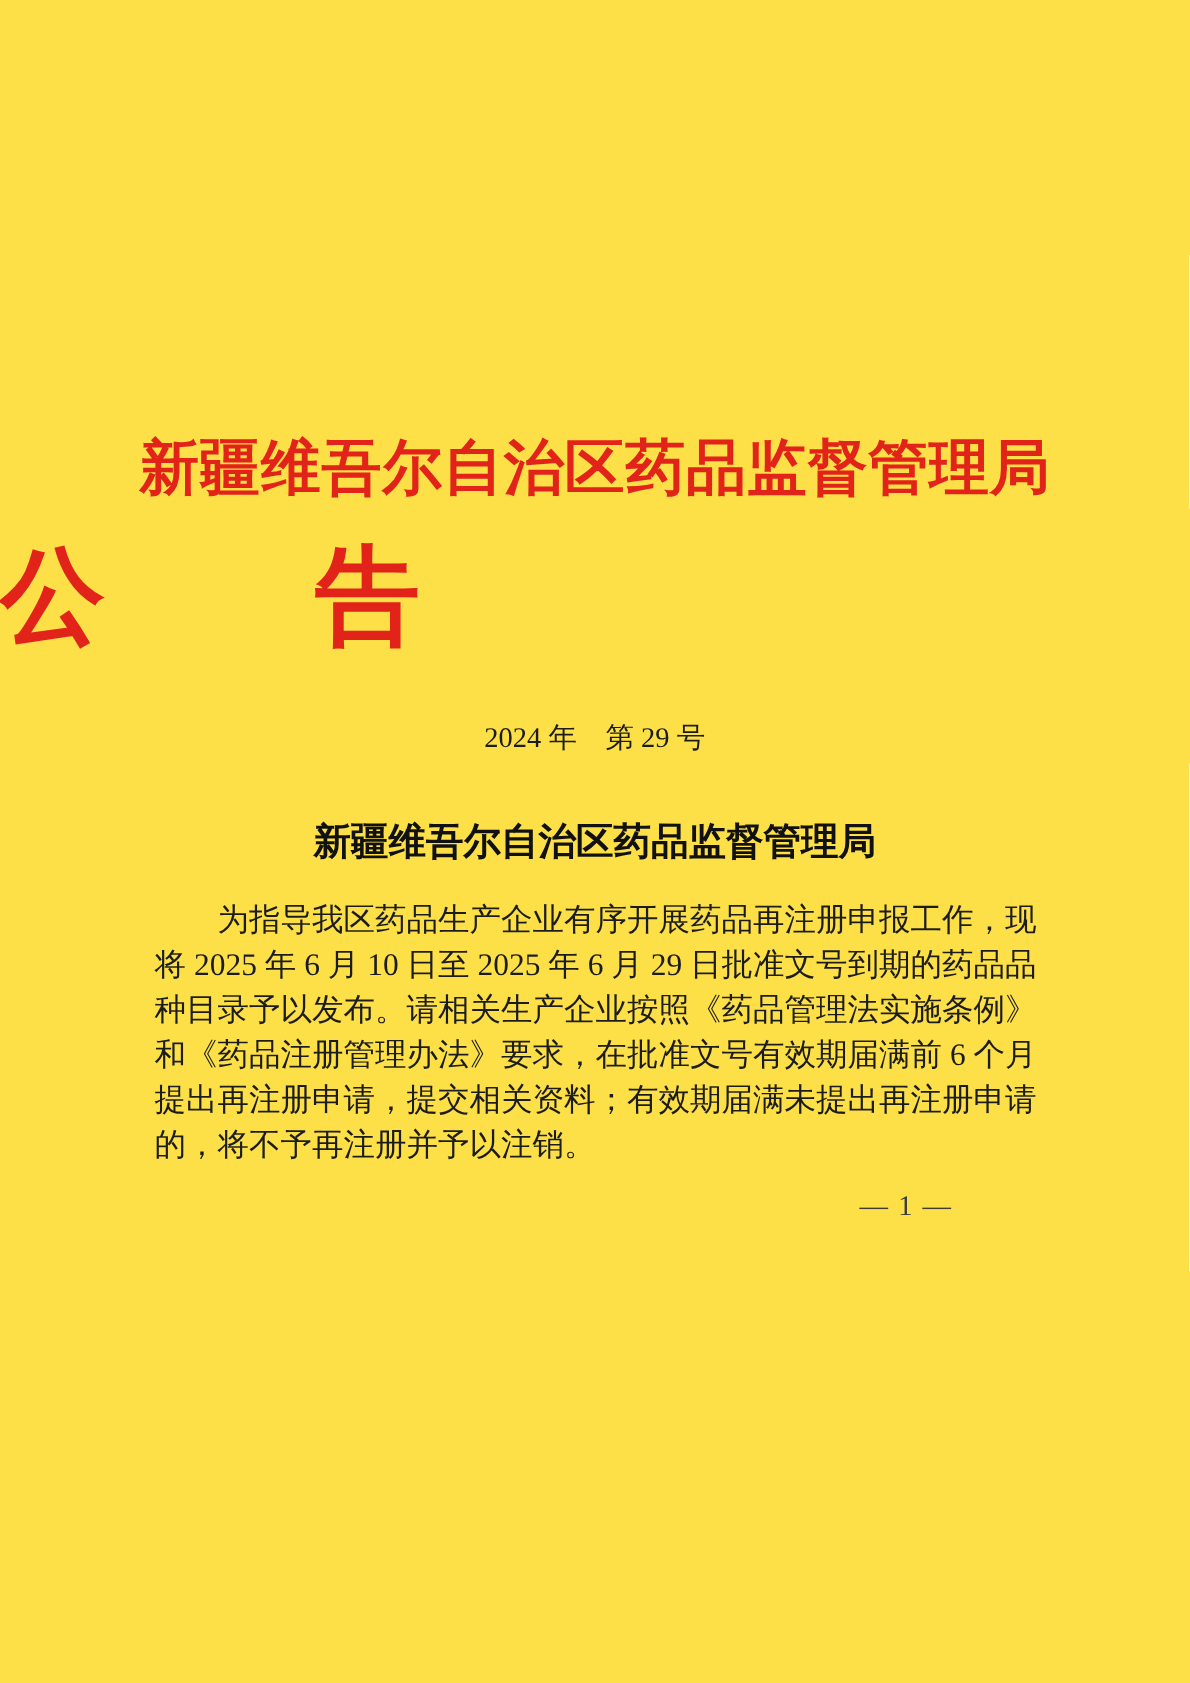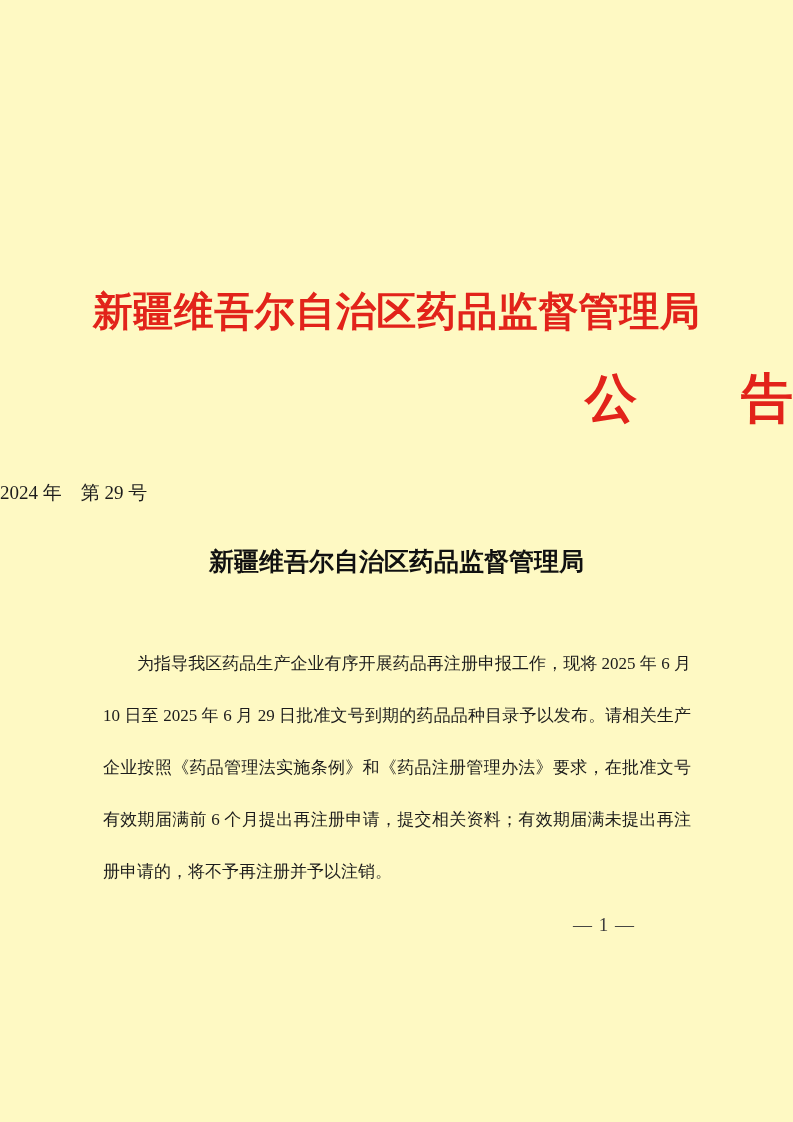--- a/index.html
+++ b/index.html
@@ -5,60 +5,60 @@
   * { margin: 0; padding: 0; box-sizing: border-box; }
   html, body {
     background: #ffffff;
     font-family: "Liberation Serif", "DejaVu Serif", serif;
   }
   .page {
     position: relative;
     width: 793px;
     height: 1122px;
     margin: 0 auto;
-    background: #fef9c3;
+    background: #fde047;
     overflow: hidden;
     color: #1c1c1c;
   }
   .agency-title {
     margin-top: 282px;
     text-align: center;
     font-size: 40px;
     line-height: 60px;
     font-weight: bold;
     color: #e2231a;
     letter-spacing: 0.5px;
   }
   .notice-type {
     margin-top: 26px;
-    text-align: right;
-    font-size: 52px;
+    text-align: left;
+    font-size: 70px;
     line-height: 62px;
     font-weight: bold;
     color: #e2231a;
   }
   .issue-number {
     margin-top: 50px;
-    text-align: left;
+    text-align: center;
     font-size: 19px;
     line-height: 26px;
     color: #1c1c1c;
   }
   .doc-title {
     margin-top: 40px;
     text-align: center;
     font-size: 25px;
     line-height: 31.5px;
     font-weight: bold;
     color: #111111;
   }
   .body-text {
-    margin: 60px 102px 0 103px;
-    font-size: 17px;
-    line-height: 52px;
+    margin: 20px 102px 0 103px;
+    font-size: 21px;
+    line-height: 30px;
     text-align: justify;
     color: #1c1c1c;
   }
   .body-text p {
     text-indent: 2em;
   }
   .page-number {
     margin-top: 14px;
     padding-right: 158px;
     text-align: right;

